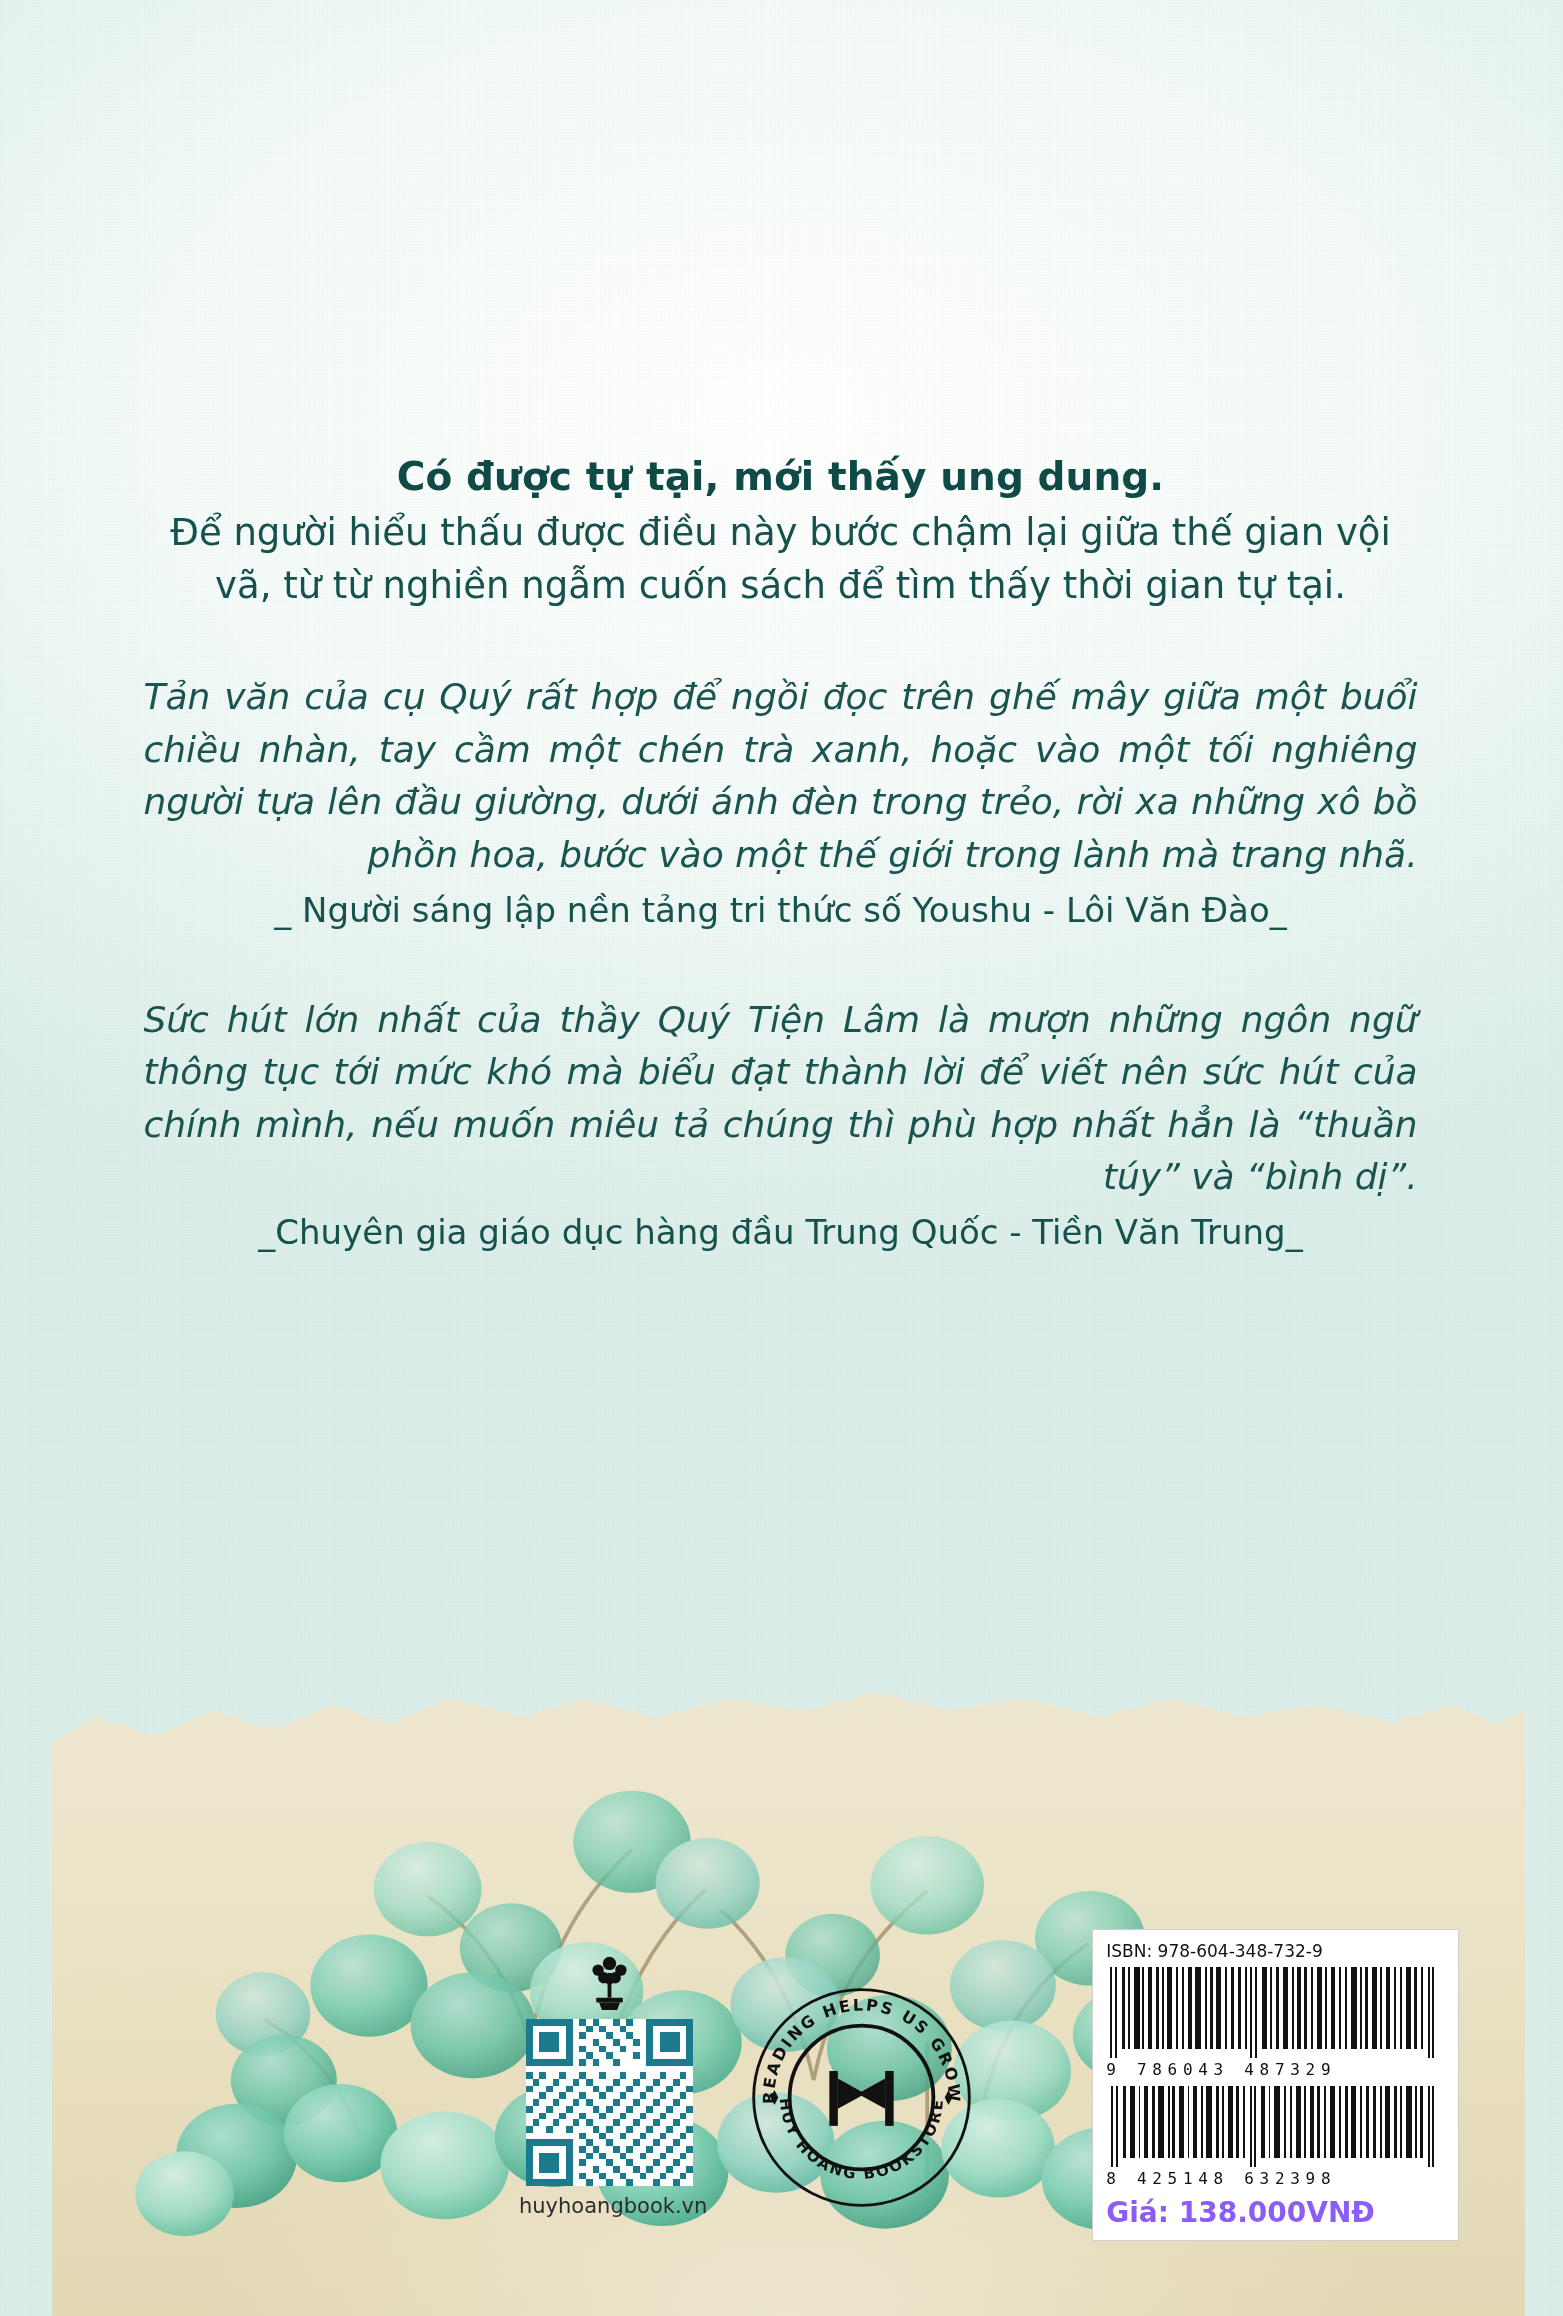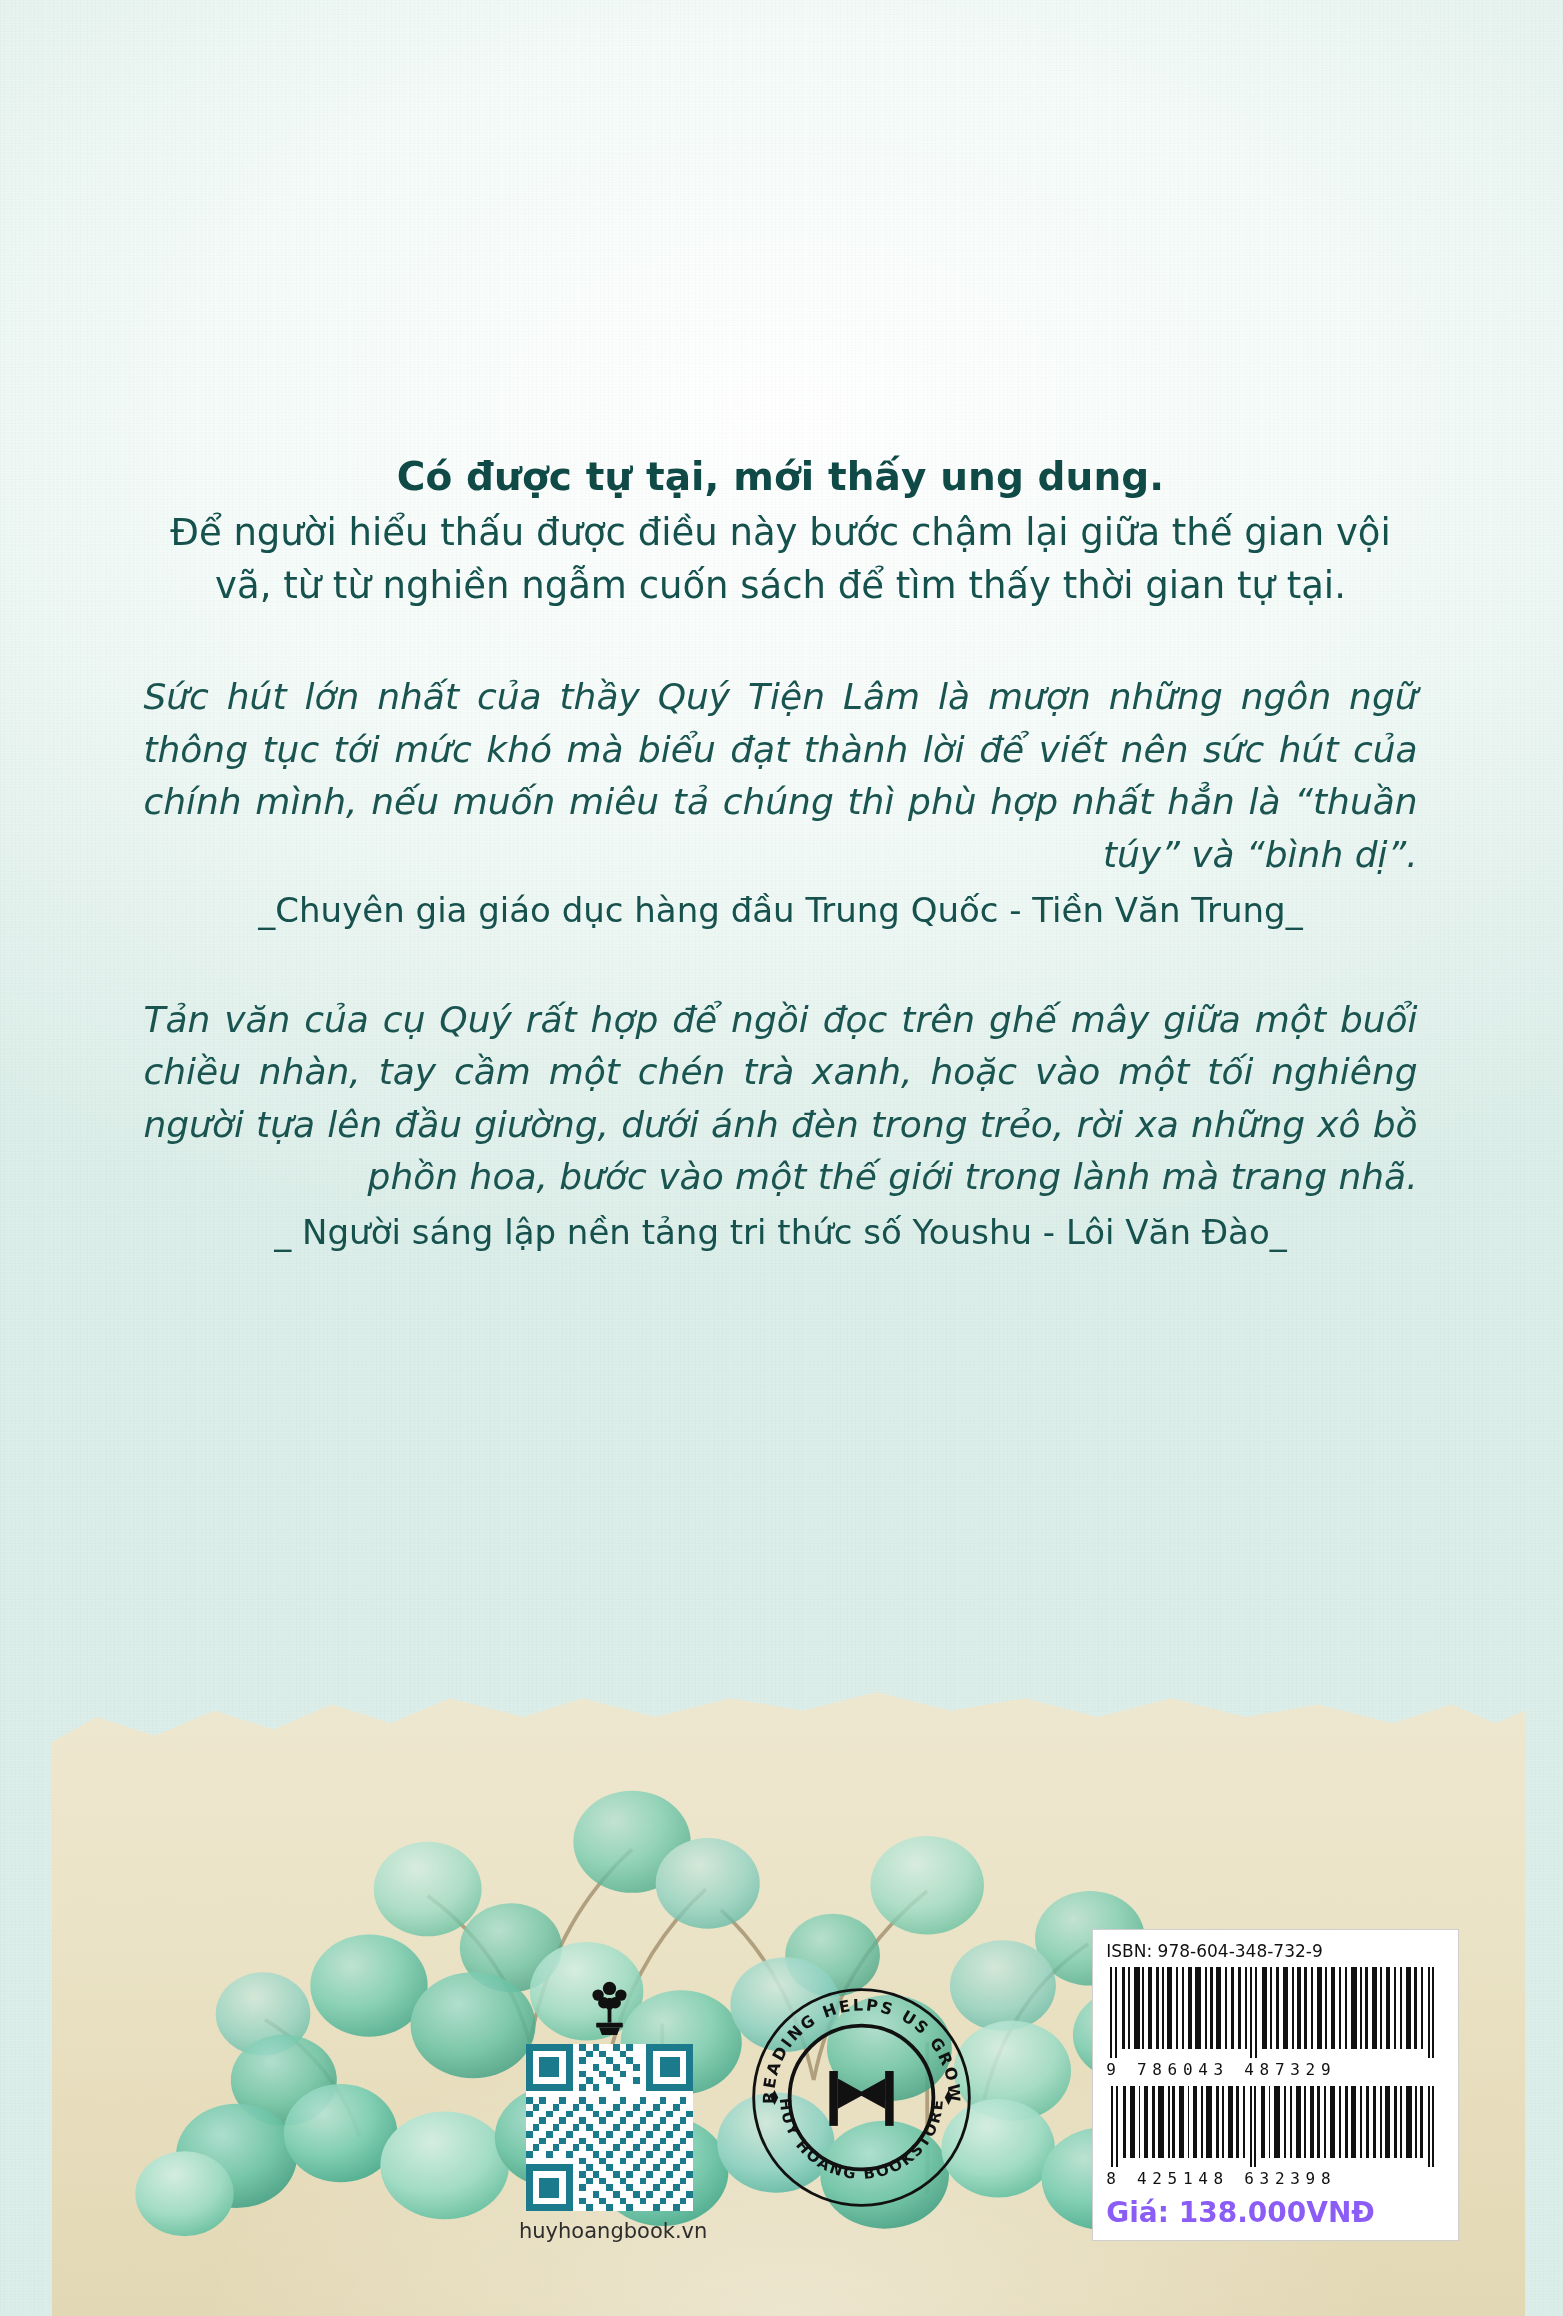--- a/index.html
+++ b/index.html
@@ -128,21 +128,21 @@
     bottom: 0;
     height: 625px;
     background: radial-gradient(ellipse 852px 397px at 50% 100%, rgba(255,255,255,0.35) 0%, rgba(255,255,255,0) 70%);
     clip-path: inherit;
   }
 
   
   .qr-block {
     position: absolute;
     left: 519px;
-    bottom: 74px;
+    bottom: 99px;
     width: 180px;
     text-align: center;
   }
   .qr-tree {
     width: 57px;
     height: 59px;
     margin: 0 auto 7.6px auto;
     display: block;
   }
   .qr-code {
@@ -216,27 +216,27 @@
 <body>
 
 <div class="cover">
   <div class="grain"></div>
 
   <div class="text-area">
     <p class="headline">Có được tự tại, mới thấy ung dung.</p>
     <p class="lede">Để người hiểu thấu được điều này bước chậm lại giữa thế gian vội vã, từ từ nghiền ngẫm cuốn sách để tìm thấy thời gian tự tại.</p>
 
     <div class="quote-block">
+      <p class="quote q2">Tản văn của cụ Quý rất hợp để ngồi đọc trên ghế mây giữa một buổi chiều nhàn, tay cầm một chén trà xanh, hoặc vào một tối nghiêng người tựa lên đầu giường, dưới ánh đèn trong trẻo, rời xa những xô bồ phồn hoa, bước vào một thế giới trong lành mà trang nhã.</p>
+      <p class="attribution">_ Người sáng lập nền tảng tri thức số Youshu - Lôi Văn Đào_</p>
+    </div>
+
+    <div class="quote-block">
       <p class="quote q1">Sức hút lớn nhất của thầy Quý Tiện Lâm là mượn những ngôn ngữ thông tục tới mức khó mà biểu đạt thành lời để viết nên sức hút của chính mình, nếu muốn miêu tả chúng thì phù hợp nhất hẳn là “thuần túy” và “bình dị”.</p>
       <p class="attribution">_Chuyên gia giáo dục hàng đầu Trung Quốc - Tiền Văn Trung_</p>
-    </div>
-
-    <div class="quote-block">
-      <p class="quote q2">Tản văn của cụ Quý rất hợp để ngồi đọc trên ghế mây giữa một buổi chiều nhàn, tay cầm một chén trà xanh, hoặc vào một tối nghiêng người tựa lên đầu giường, dưới ánh đèn trong trẻo, rời xa những xô bồ phồn hoa, bước vào một thế giới trong lành mà trang nhã.</p>
-      <p class="attribution">_ Người sáng lập nền tảng tri thức số Youshu - Lôi Văn Đào_</p>
     </div>
   </div>
 
   <div class="artwork">
     <div class="kraft"></div>
     <div class="kraft-shade"></div>
 
     <svg width="1563" height="994" viewBox="0 0 1652 1050" style="position:absolute;left:0;top:0;">
       <defs>
         <radialGradient id="lg1" cx="35%" cy="30%" r="75%">

